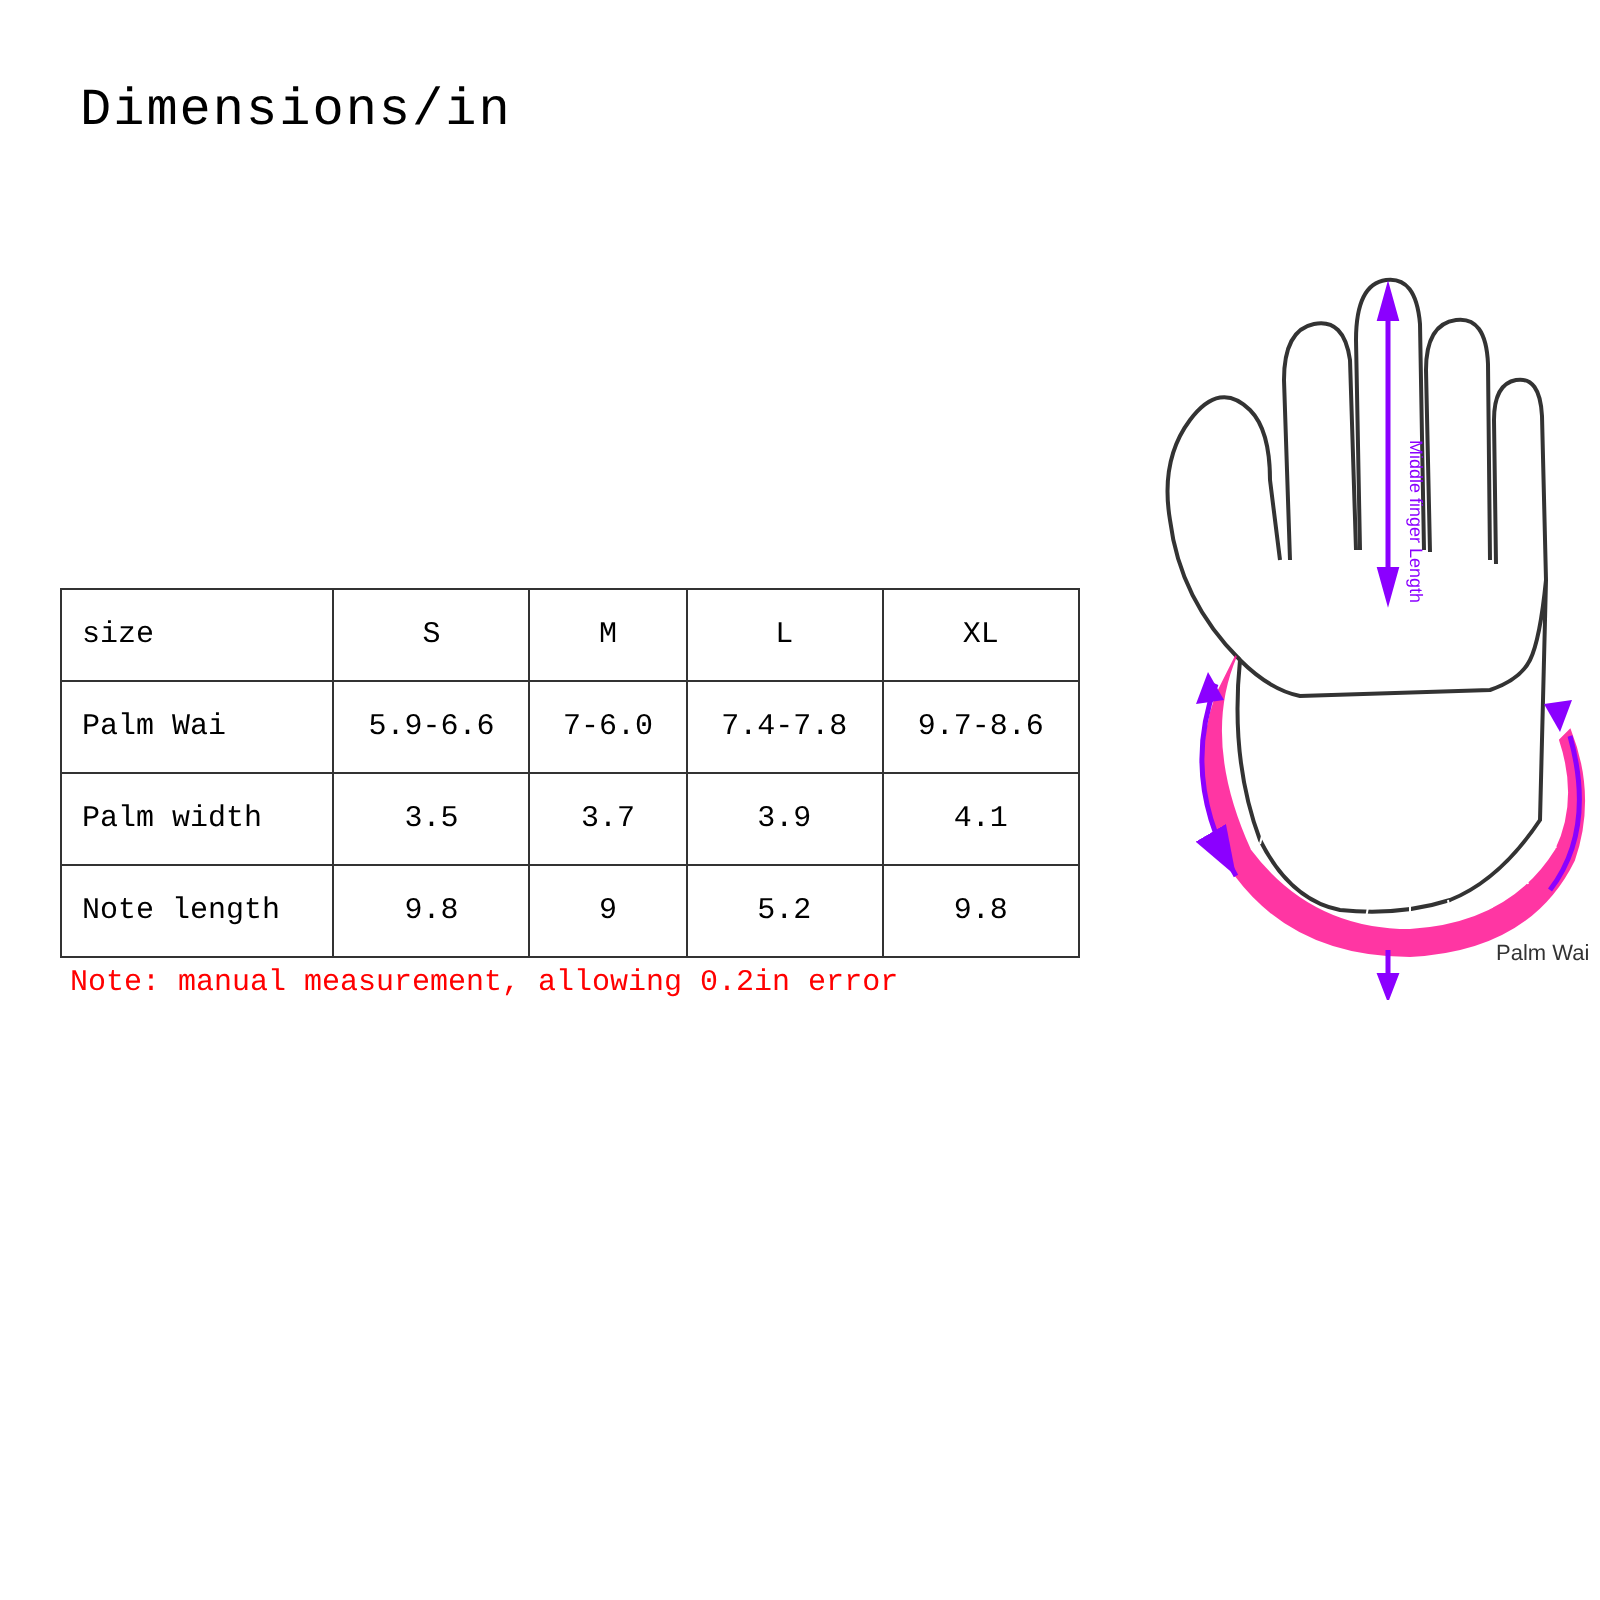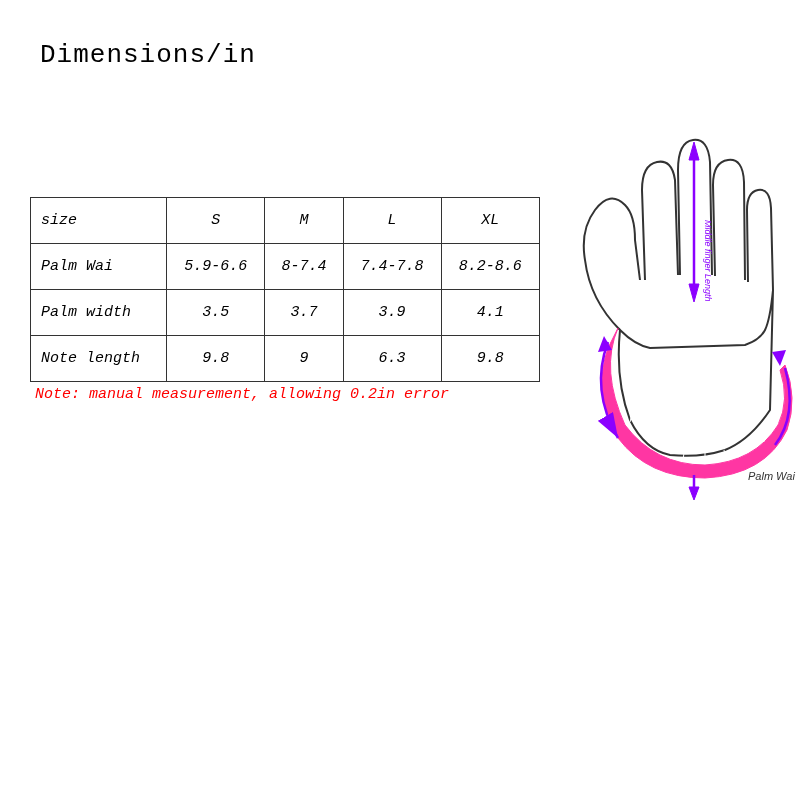--- a/index.html
+++ b/index.html
@@ -23,23 +23,22 @@
       font-size: 26px;
       font-weight: normal;
       letter-spacing: 1px;
       margin-bottom: 30px;
       margin-left: 10px;
     }
 
     .content-area {
       display: flex;
       flex-direction: row;
-      align-items: center;
+      align-items: flex-end;
       gap: 20px;
-      font-style: italic;
     }
 
     .table-section {
       flex: 0 0 auto;
       width: 510px;
     }
 
     table {
       border-collapse: collapse;
       width: 100%;
@@ -97,36 +96,36 @@
         <tr>
               <td>size</td>
               <td>S</td>
               <td>M</td>
               <td>L</td>
               <td>XL</td>
             </tr>
             <tr>
               <td>Palm Wai</td>
               <td>5.9-6.6</td>
-              <td>8-7.4</td>
+              <td>7-6.0</td>
               <td>7.4-7.8</td>
-              <td>8.2-8.6</td>
+              <td>9.7-8.6</td>
             </tr>
             <tr>
               <td>Palm width</td>
               <td>3.5</td>
               <td>3.7</td>
               <td>3.9</td>
               <td>4.1</td>
             </tr>
             <tr>
               <td>Note length</td>
               <td>9.8</td>
               <td>9</td>
-              <td>6.3</td>
+              <td>5.2</td>
               <td>9.8</td>
             </tr>
           </tbody>
       </table>
 
       <p class="note">Note: manual measurement, allowing 0.2in error</p>
     </div>
 
     <div class="diagram-section">
       

